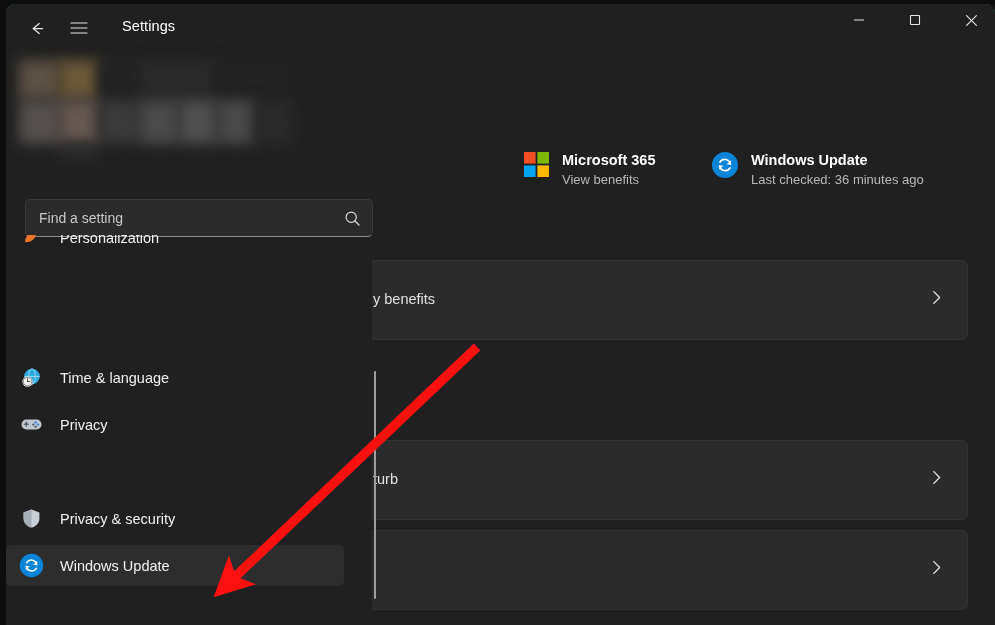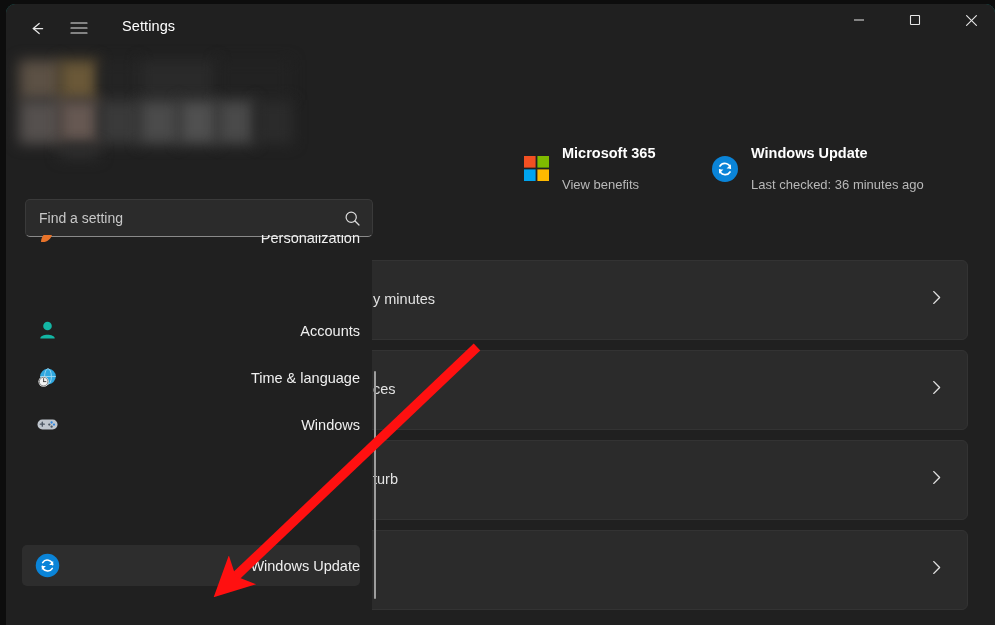--- a/index.html
+++ b/index.html
@@ -131,29 +131,28 @@
   .navlist {
     position: absolute;
     left: 0;
     top: 183px;
     width: 366px;
     height: 390px;
     overflow: hidden;
   }
   .navitem {
     position: absolute;
-    left: 16px;
+    left: 0;
     width: 338px;
     height: 41px;
     display: flex;
     align-items: center;
     border-radius: 5px;
     cursor: pointer;
     box-sizing: border-box;
-    justify-content: space-between;
   }
   .navitem.selected {
     background: #2d2d2d;
   }
   .nav-ico {
     width: 26px;
     margin-left: 12px;
     display: flex;
     align-items: center;
     justify-content: center;
@@ -173,38 +172,38 @@
     top: 48px;
     width: 623px;
     height: 573px;
     background: #202020;
     overflow: hidden;
   }
 
   
   .promo {
     position: absolute;
-    top: 93px;
+    top: 100px;
     display: flex;
-    align-items: center;
+    align-items: flex-start;
     cursor: pointer;
   }
   .promo-m365 { left: 152px; }
   .promo-wu   { left: 340px; }
   .promo-txt { margin-left: 13px; }
   .promo-title {
     font-size: 14.5px;
     font-weight: bold;
     color: #ffffff;
     white-space: nowrap;
   }
   .promo-sub {
     font-size: 13px;
     color: #b8b8b8;
-    margin-top: 16px;
+    margin-top: 4px;
     white-space: nowrap;
   }
 
   
   .card {
     position: absolute;
     left: -10px;
     width: 606px;
     height: 80px;
     background: #2b2b2b;
@@ -316,32 +315,26 @@
           <path d="M18.9 8.2 L18.9 12.6 L14.6 12.6 Z" fill="#ffffff"></path>
           <path d="M7.1 17.8 L7.1 13.4 L11.4 13.4 Z" fill="#ffffff"></path>
         </svg>
         <div class="promo-txt">
           <div class="promo-title">Windows Update</div>
           <div class="promo-sub">Last checked: 36 minutes ago</div>
         </div>
       </div>
 
       <div class="card" style="top:208px">
-        <div class="card-text">y minutes</div>
+        <div class="card-text">y benefits</div>
         <svg class="card-chev" width="17" height="17" viewBox="0 0 17 17">
           <path d="M5.8 2.6 L11.6 8.5 L5.8 14.4" fill="none" stroke="#e0e0e0" stroke-width="1.35" stroke-linecap="round" stroke-linejoin="round"></path>
         </svg>
       </div>
 
-      <div class="card" style="top:298px">
-        <div class="card-text">ces</div>
-        <svg class="card-chev" width="17" height="17" viewBox="0 0 17 17">
-          <path d="M5.8 2.6 L11.6 8.5 L5.8 14.4" fill="none" stroke="#e0e0e0" stroke-width="1.35" stroke-linecap="round" stroke-linejoin="round"></path>
-        </svg>
-      </div>
 
       <div class="card" style="top:388px">
         <div class="card-text">turb</div>
         <svg class="card-chev" width="17" height="17" viewBox="0 0 17 17">
           <path d="M5.8 2.6 L11.6 8.5 L5.8 14.4" fill="none" stroke="#e0e0e0" stroke-width="1.35" stroke-linecap="round" stroke-linejoin="round"></path>
         </svg>
       </div>
 
       <div class="card" style="top:478px">
         <div class="card-text"></div>
@@ -382,29 +375,20 @@
         <div class="navitem" style="top:-18px">
           <span class="nav-ico">
             <svg width="21" height="21" viewBox="0 0 21 21">
               <path d="M4 15 C4 9, 9 4, 15 5 C16 9, 12 16, 4 15 Z" fill="#E8732A"></path>
             </svg>
           </span>
           <span class="nav-label">Personalization</span>
         </div>
 
 
-        <div class="navitem" style="top:75px">
-          <span class="nav-ico">
-            <svg width="21" height="21" viewBox="0 0 21 21">
-              <circle cx="10.5" cy="6" r="4.3" fill="#13B6A4"></circle>
-              <path d="M3.3 18.5 C3.3 13.6, 17.7 13.6, 17.7 18.5 Z" fill="#13B6A4"></path>
-            </svg>
-          </span>
-          <span class="nav-label">Accounts</span>
-        </div>
 
         <div class="navitem" style="top:122px">
           <span class="nav-ico">
             <svg width="22" height="22" viewBox="0 0 22 22">
               <circle cx="12" cy="9.5" r="7.8" fill="#2FA8E0"></circle>
               <ellipse cx="12" cy="9.5" rx="3.4" ry="7.8" fill="none" stroke="#9FD8F2" stroke-width="0.9"></ellipse>
               <line x1="4.2" y1="9.5" x2="19.8" y2="9.5" stroke="#9FD8F2" stroke-width="0.9"></line>
               <circle cx="7.6" cy="14.6" r="5.2" fill="#F2F2F2"></circle>
               <circle cx="7.6" cy="14.6" r="4.3" fill="none" stroke="#5A5A5A" stroke-width="0.7"></circle>
               <line x1="7.6" y1="14.6" x2="7.6" y2="11.6" stroke="#3A3A3A" stroke-width="0.9" stroke-linecap="round"></line>
@@ -419,24 +403,33 @@
             <svg width="23" height="23" viewBox="0 0 23 23">
               <rect x="1.5" y="6.6" width="20" height="9.8" rx="4.9" fill="#BFC6CE"></rect>
               <line x1="6.3" y1="9.2" x2="6.3" y2="13.2" stroke="#4A5562" stroke-width="1.3" stroke-linecap="round"></line>
               <line x1="4.3" y1="11.2" x2="8.3" y2="11.2" stroke="#4A5562" stroke-width="1.3" stroke-linecap="round"></line>
               <circle cx="15.6" cy="9.5" r="1.15" fill="#2F86E0"></circle>
               <circle cx="18.0" cy="11.6" r="1.15" fill="#2F86E0"></circle>
               <circle cx="13.3" cy="11.6" r="1.15" fill="#4A5562"></circle>
               <circle cx="15.6" cy="13.7" r="1.15" fill="#4A5562"></circle>
             </svg>
           </span>
-          <span class="nav-label">Windows</span>
-        </div>
-
-
+          <span class="nav-label">Privacy</span>
+        </div>
+
+
+        <div class="navitem" style="top:263px">
+          <span class="nav-ico">
+            <svg width="21" height="21" viewBox="0 0 21 21">
+              <path d="M10.5 1.6 L18.4 4.4 L18.4 10.4 C18.4 15.2, 14.6 18.4, 10.5 19.6 C6.4 18.4, 2.6 15.2, 2.6 10.4 L2.6 4.4 Z" fill="#C9CFD6"></path>
+              <path d="M10.5 1.6 L10.5 19.6 C6.4 18.4, 2.6 15.2, 2.6 10.4 L2.6 4.4 Z" fill="#A6AEB8"></path>
+            </svg>
+          </span>
+          <span class="nav-label">Privacy &amp; security</span>
+        </div>
 
         <div class="navitem selected" style="top:310px">
           <span class="nav-ico">
             <svg width="25" height="25" viewBox="0 0 26 26">
               <circle cx="13" cy="13" r="12.2" fill="#0A84D8"></circle>
               <path d="M18.3 12.2 A5.6 5.6 0 0 0 8.0 10.0" fill="none" stroke="#ffffff" stroke-width="1.7" stroke-linecap="round"></path>
               <path d="M7.7 13.8 A5.6 5.6 0 0 0 18.0 16.0" fill="none" stroke="#ffffff" stroke-width="1.7" stroke-linecap="round"></path>
               <path d="M18.9 8.2 L18.9 12.6 L14.6 12.6 Z" fill="#ffffff"></path>
               <path d="M7.1 17.8 L7.1 13.4 L11.4 13.4 Z" fill="#ffffff"></path>
             </svg>

